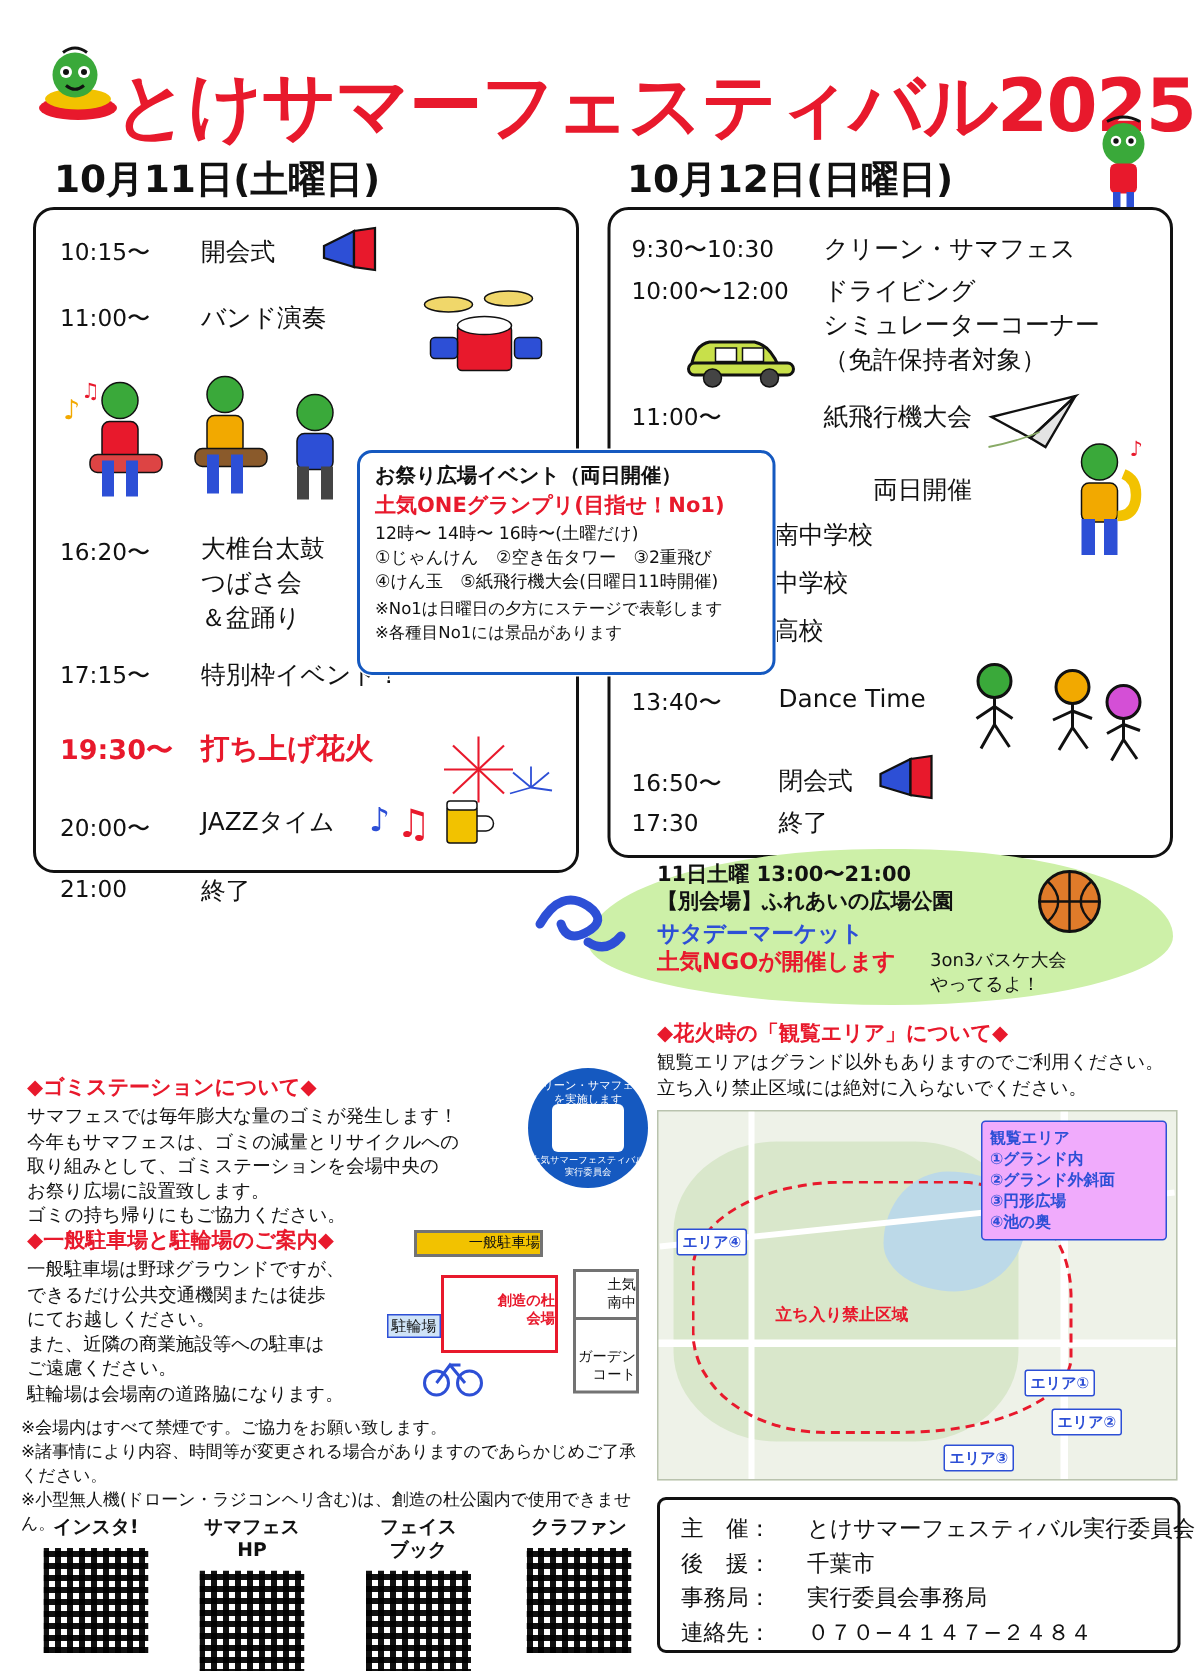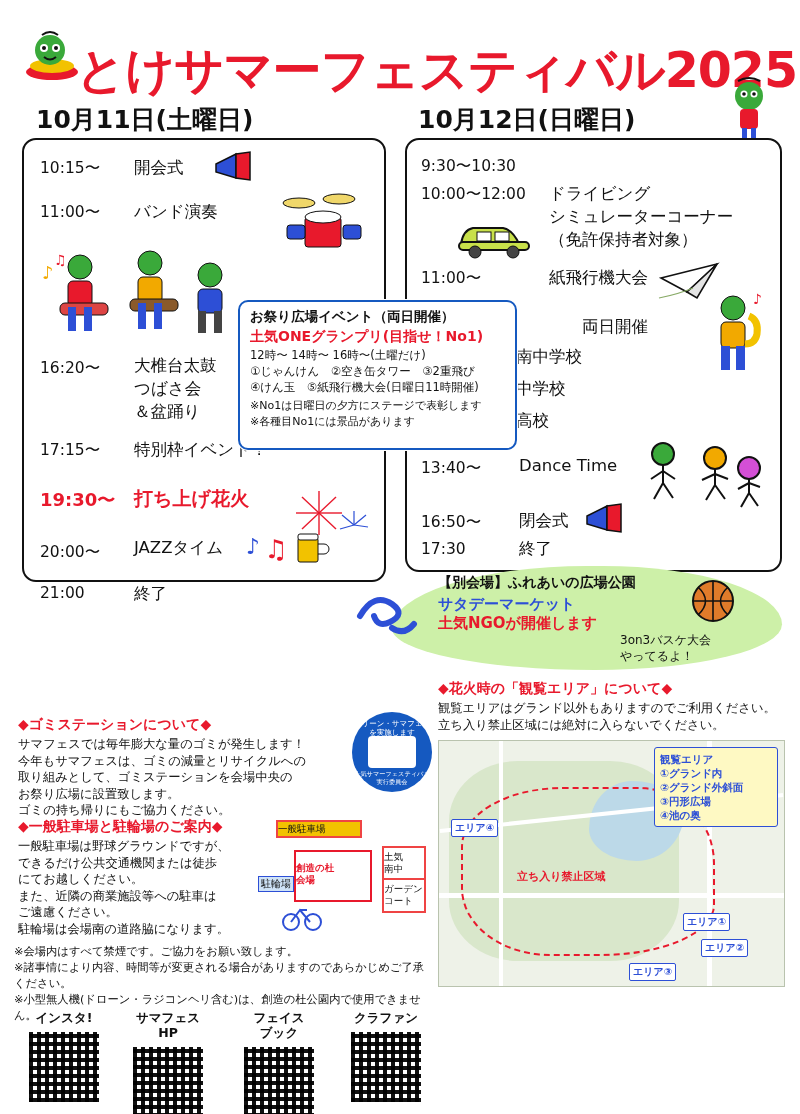--- a/index.html
+++ b/index.html
@@ -88,36 +88,36 @@
   
   #map{
     position:absolute;left:438px;top:740px;width:345px;height:245px;
     background:#eef2e8;border:1px solid #b9c3ae;overflow:hidden;
   }
   .map-road{position:absolute;background:#ffffff;}
   .map-water{position:absolute;background:#bcd9e8;border-radius:45% 55% 50% 50%/60% 40% 60% 40%;}
   .map-green{position:absolute;background:#d9e7cb;}
   #map-legend{
     position:absolute;right:6px;top:6px;width:112px;
-    background:#fef9c3;border:1px solid #2d4fd6;border-radius:3px;padding:4px 5px;
+    background:#f0abfc;border:1px solid #2d4fd6;border-radius:3px;padding:4px 5px;
     font-size:10.5px;line-height:14px;color:#2d4fd6;font-weight:bold;
   }
   .area-tag{
     position:absolute;background:#fff;border:1px solid #2d4fd6;border-radius:2px;
     color:#2d4fd6;font-size:10px;font-weight:bold;padding:1px 3px;
   }
   #forbid-label{position:absolute;left:78px;top:128px;color:#e8192c;font-size:11px;font-weight:bold;}
   #forbid-zone{
     position:absolute;left:22px;top:46px;width:250px;height:165px;
     border:2px dashed #e8192c;border-radius:40% 30% 45% 35%/35% 45% 30% 40%;
   }
 
   
   #park-dia{position:absolute;left:258px;top:818px;width:176px;height:122px;}
-  .pd-box{position:absolute;border:2px solid #ef4444;background:#fff;font-size:9.5px;text-align:left;color:#111;}
+  .pd-box{position:absolute;border:2px solid #737373;background:#fff;font-size:9.5px;text-align:right;color:#111;}
   .pd-label{position:absolute;font-size:10px;color:#111;}
 
   
   #badge{
     position:absolute;left:352px;top:712px;width:80px;height:80px;border-radius:50%;
     background:#1559c0;color:#fff;
   }
   #badge .bt{position:absolute;left:0;top:7px;width:80px;text-align:center;font-size:7.5px;line-height:9px;}
   #badge .bb{position:absolute;left:0;bottom:6px;width:80px;text-align:center;font-size:6.2px;line-height:8px;}
   #badge .bc{position:absolute;left:16px;top:24px;width:48px;height:32px;background:#fff;border-radius:4px;}
@@ -260,20 +260,21 @@
       <rect x="52" y="6" width="20" height="6" rx="2" fill="#fff" stroke="#111"></rect>
       <path d="M72 16 h6 a5 5 0 0 1 0 10 h-6" fill="none" stroke="#111"></path>
     </svg>
 
     <span class="sched-time" style="left:16px;top:444px;">21:00</span>
     <span class="sched-label" style="left:110px;top:443px;">終了</span>
   </div>
 
   <div class="panel" id="panel-right">
     <span class="sched-time" style="left:14px;top:16px;">9:30〜10:30</span>
+    <span class="sched-label" style="left:142px;top:15px;">クリーン・サマフェス</span>
 
     <span class="sched-time" style="left:14px;top:44px;">10:00〜12:00</span>
     <div class="sched-label" style="left:142px;top:42px;line-height:23px;white-space:pre-line;">ドライビング
 シミュレーターコーナー
 （免許保持者対象）</div>
     <svg style="position:absolute;left:48px;top:72px;" width="78" height="48" viewBox="0 0 78 48">
       <path d="M6 32 q2 -14 12 -16 h30 q10 2 16 16 z" fill="#c8e04a" stroke="#111" stroke-width="2"></path>
       <rect x="4" y="30" width="70" height="8" rx="4" fill="#c8e04a" stroke="#111" stroke-width="2"></rect>
       <circle cx="20" cy="40" r="6" fill="#444" stroke="#111"></circle>
       <circle cx="58" cy="40" r="6" fill="#444" stroke="#111"></circle>
@@ -341,20 +342,21 @@
     <div class="mn1">※No1は日曜日の夕方にステージで表彰します</div>
     <div class="mn2">※各種目No1には景品があります</div>
   </div>
 
   <div id="green-blob"></div>
   <svg style="position:absolute;left:352px;top:578px;z-index:2;" width="70" height="70" viewBox="0 0 70 70">
     <path d="M8 38 q14 -24 32 -12 q14 10 -2 18 q-12 6 -16 -6" fill="none" stroke="#2d4fd6" stroke-width="6" stroke-linecap="round"></path>
     <path d="M40 50 q12 8 22 -4" fill="none" stroke="#2d4fd6" stroke-width="6" stroke-linecap="round"></path>
   </svg>
   <div id="bessyo">
+    <div class="b1">11日土曜 13:00〜21:00</div>
     <div class="b2">【別会場】ふれあいの広場公園</div>
     <div class="b3">サタデーマーケット</div>
     <div class="b4">土気NGOが開催します</div>
   </div>
   <svg style="position:absolute;left:690px;top:578px;z-index:3;" width="46" height="46" viewBox="0 0 46 46">
     <circle cx="23" cy="23" r="20" fill="#e07b2a" stroke="#111" stroke-width="2"></circle>
     <path d="M3 23 h40 M23 3 v40 M8 9 q15 14 0 28 M38 9 q-15 14 0 28" fill="none" stroke="#111" stroke-width="1.6"></path>
   </svg>
   <div id="basket-label">3on3バスケ大会</div>
   <div id="basket-label2">やってるよ！</div>
@@ -380,21 +382,21 @@
 また、近隣の商業施設等への駐車は
 ご遠慮ください。
 駐輪場は会場南の道路脇になります。</div>
 
   <div id="park-dia">
     <div class="pd-box" style="left:18px;top:2px;width:82px;height:14px;background:#f2c200;line-height:14px;">一般駐車場</div>
     <div class="pd-box" style="left:36px;top:32px;width:74px;height:38px;border-color:#e8192c;color:#e8192c;font-weight:bold;line-height:12px;padding-top:10px;white-space:pre-line;">創造の杜
 会場</div>
     <div class="pd-box" style="left:124px;top:28px;width:40px;height:28px;line-height:12px;padding-top:3px;white-space:pre-line;">土気
 南中</div>
-    <div class="pd-box" style="left:124px;top:60px;width:40px;height:28px;line-height:12px;padding-top:3px;white-space:pre-line;">ガーデン
+    <div class="pd-box" style="left:124px;top:60px;width:40px;height:28px;line-height:12px;padding-top:19px;white-space:pre-line;">ガーデン
 コート</div>
     <div class="pd-label" style="left:0px;top:58px;background:#cfe3f7;border:1px solid #2d4fd6;padding:0 2px;">駐輪場</div>
     <svg style="position:absolute;left:24px;top:84px;" width="40" height="30" viewBox="0 0 40 30">
       <circle cx="9" cy="20" r="8" fill="none" stroke="#2d4fd6" stroke-width="2"></circle>
       <circle cx="31" cy="20" r="8" fill="none" stroke="#2d4fd6" stroke-width="2"></circle>
       <path d="M9 20 L18 8 L28 20 M18 8 h7" fill="none" stroke="#2d4fd6" stroke-width="2"></path>
     </svg>
   </div>
 
   <div id="notes" style="position:absolute;white-space:pre-line;">※会場内はすべて禁煙です。ご協力をお願い致します。
@@ -439,14 +441,24 @@
   <div class="qr-block" style="left:233px;">
     <div class="qr-title" style="white-space:pre-line;">フェイス
 ブック</div>
     <div class="qr-img"></div>
   </div>
   <div class="qr-block" style="left:340px;">
     <div class="qr-title" style="white-space:pre-line;">クラファン</div>
     <div class="qr-img"></div>
   </div>
 
+  <div id="org-box">
+    <span class="org-line" style="left:14px;top:10px;">主　催：</span>
+    <span class="org-line" style="left:98px;top:10px;">とけサマーフェスティバル実行委員会</span>
+    <span class="org-line" style="left:14px;top:33px;">後　援：</span>
+    <span class="org-line" style="left:98px;top:33px;">千葉市</span>
+    <span class="org-line" style="left:14px;top:56px;">事務局：</span>
+    <span class="org-line" style="left:98px;top:56px;">実行委員会事務局</span>
+    <span class="org-line" style="left:14px;top:79px;">連絡先：</span>
+    <span class="org-line" style="left:98px;top:79px;">０７０−４１４７−２４８４</span>
+  </div>
 
 </div>
 
 </body></html>

